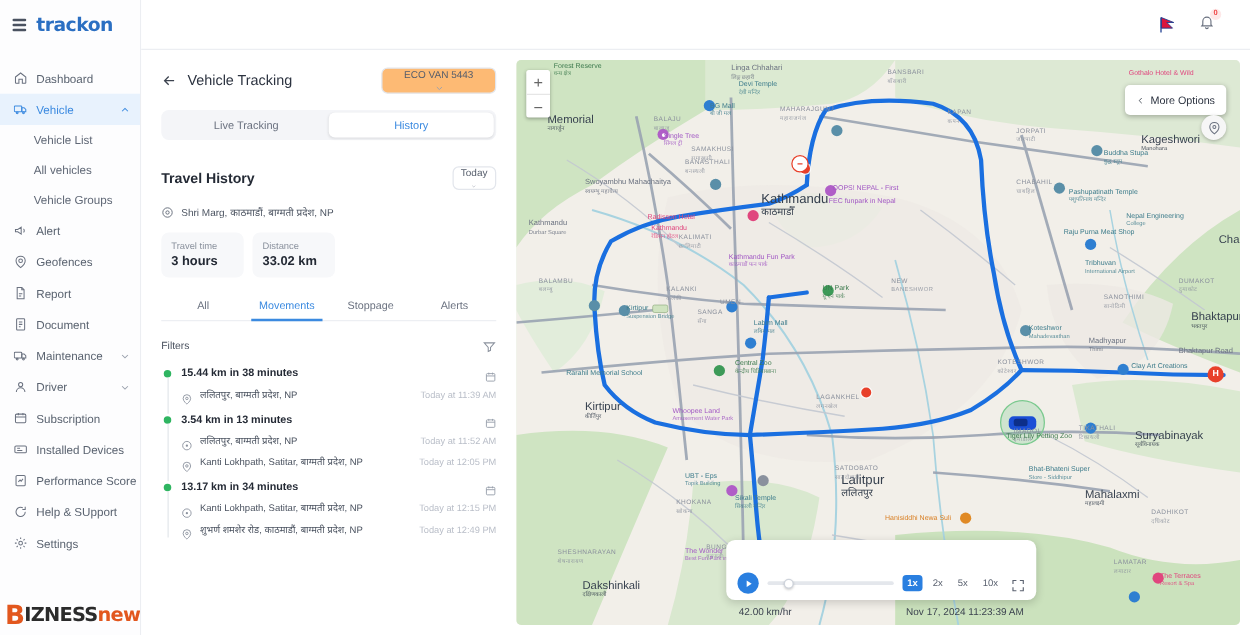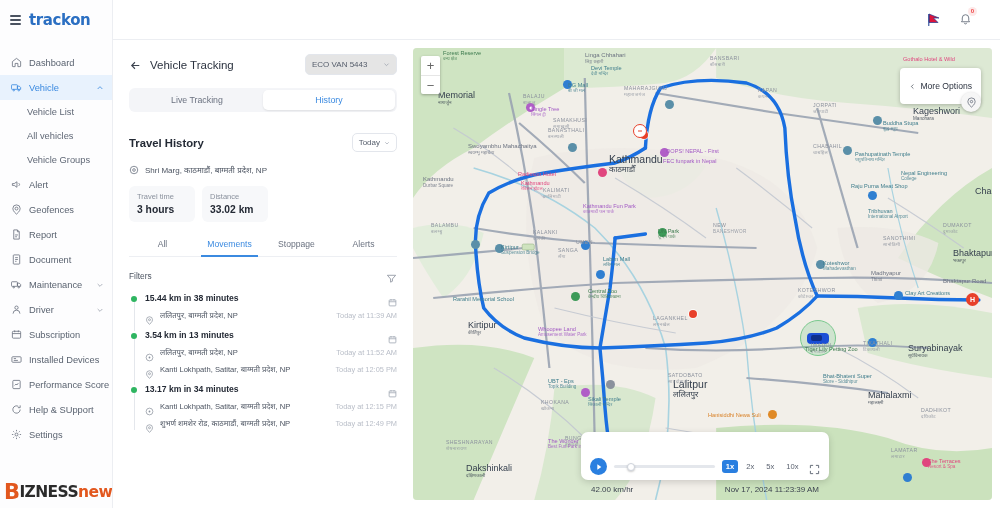--- a/index.html
+++ b/index.html
@@ -76,37 +76,37 @@
     width: 300px; flex: 0 0 300px;
     padding: 14px 16px 0 16px;
     background: #fff; position: relative; overflow: hidden;
   }
   .panel-head { display: flex; align-items: center; gap: 8px; }
   .back-arrow { width: 13px; height: 13px; cursor: pointer; flex: 0 0 13px; }
   .panel-title { font-size: 11.5px; color: #2c3340; font-weight: 500; flex: 1; white-space: nowrap; }
   .vehicle-select {
     width: 92px; height: 21px; border: 1px solid #e3e6ec; border-radius: 5px;
     display: flex; align-items: center; justify-content: space-between;
-    padding: 0 6px; font-size: 8px; color: #555d6b; cursor: pointer; background: #e5e5e5;
+    padding: 0 6px; font-size: 8px; color: #555d6b; cursor: pointer; background: #fdba74; flex-direction: column;
   }
   .seg {
     margin-top: 13px; height: 24px; background: #f4f5f8; border-radius: 6px;
     display: flex; padding: 2px;
   }
   .seg-btn {
     flex: 1; display: flex; align-items: center; justify-content: center;
     font-size: 8.8px; color: #6b7280; border-radius: 5px; cursor: pointer;
   }
   .seg-btn.active { background: #ffffff; color: #3b8ae0; box-shadow: 0 1px 2px rgba(0,0,0,.09); }
 
   .th-row { margin-top: 21px; display: flex; align-items: center; justify-content: space-between; }
   .th-title { font-size: 11.3px; font-weight: 700; color: #242a35; }
   .today-pill {
     border: 1px solid #e3e6ec; border-radius: 5px; height: 19px; padding: 0 6px;
-    display: flex; align-items: center; gap: 4px; font-size: 8px; color: #555d6b; cursor: pointer;
+    display: flex; align-items: center; gap: 4px; font-size: 8px; color: #555d6b; cursor: pointer; flex-direction: column;
   }
   .addr-row { margin-top: 12px; display: flex; align-items: center; gap: 6px; font-size: 8px; color: #4b5360; }
   .addr-row .pin { width: 10px; height: 10px; flex: 0 0 10px; }
 
   .stats { margin-top: 11px; display: flex; gap: 7px; }
   .stat-card {
     background: #f7f8fa; border-radius: 6px; padding: 6px 8px 7px 8px; min-width: 66px;
   }
   .stat-label { font-size: 7.5px; color: #8a919d; white-space: nowrap; }
   .stat-value { font-size: 10.3px; font-weight: 700; color: #242a35; margin-top: 3px; white-space: nowrap; }
@@ -153,21 +153,21 @@
     position: absolute; left: 8px; top: 8px; width: 19px;
     background: #fff; border-radius: 2px; box-shadow: 0 1px 3px rgba(0,0,0,.3);
     display: flex; flex-direction: column; overflow: hidden; z-index: 4;
   }
   .zoom-btn {
     height: 19px; display: flex; align-items: center; justify-content: center;
     font-size: 13px; color: #666; cursor: pointer; font-family: "Liberation Sans", sans-serif;
   }
   .zoom-btn + .zoom-btn { border-top: 1px solid #e6e6e6; }
   .more-options {
-    position: absolute; right: 11px; top: 20px; height: 36px;
+    position: absolute; right: 11px; top: 20px; height: 24px;
     background: #fff; border-radius: 4px; box-shadow: 0 1px 4px rgba(0,0,0,.25);
     display: flex; align-items: center; gap: 4px; padding: 0 9px;
     font-size: 8.6px; color: #2c3340; cursor: pointer; z-index: 4; white-space: nowrap; justify-content: center;
   }
   .locate-btn {
     position: absolute; right: 11px; top: 44px; width: 20px; height: 20px;
     background: #f6f6f6; border-radius: 50%; box-shadow: 0 1px 3px rgba(0,0,0,.25);
     display: flex; align-items: center; justify-content: center; cursor: pointer; z-index: 4;
   }
 

